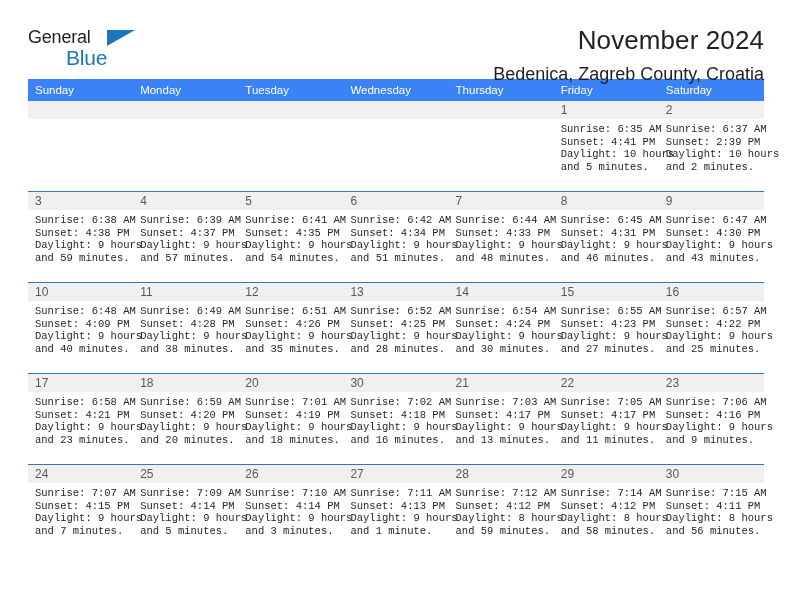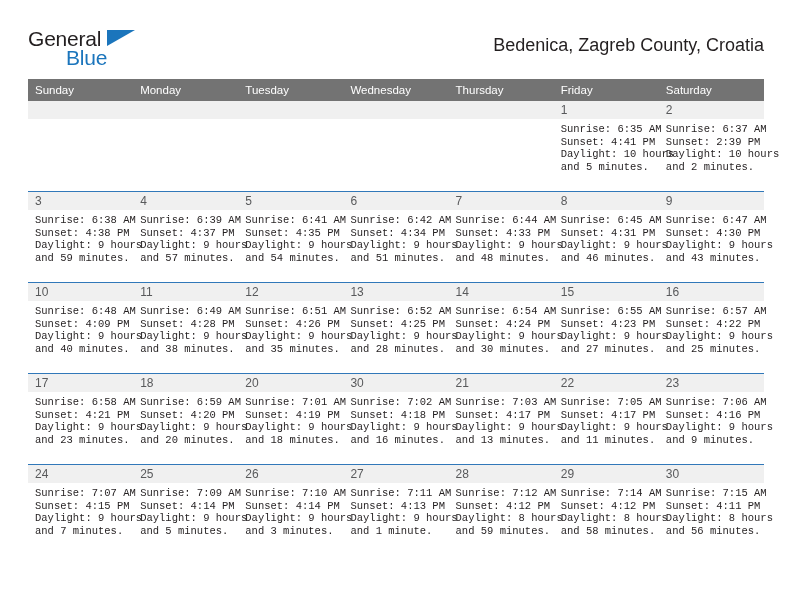--- a/index.html
+++ b/index.html
@@ -31,21 +31,21 @@
     padding-top: 26px;
     box-sizing: border-box;
   }
   .brand {
     position: relative;
     width: 120px;
     height: 48px;
     flex: none;
   }
   .brand-general {
-    font-size: 21px;
+    font-size: 18px;
     letter-spacing: -0.2px;
     color: #231f20;
     line-height: 1;
     position: absolute;
     top: 2px;
     left: 0;
   }
   .brand-blue {
     font-size: 21px;
     letter-spacing: -0.2px;
@@ -84,21 +84,21 @@
   }
 
   
   .calendar {
     width: 736px;
     border-collapse: collapse;
     table-layout: fixed;
     margin-top: 5px;
   }
   .calendar th {
-    background: #737373;
+    background: #3b82f6;
     color: #ffffff;
     font-size: 11.5px;
     font-weight: normal;
     text-align: left;
     padding: 5px 0 5px 7px;
     height: 20px;
     box-sizing: border-box;
   }
   .calendar td {
     vertical-align: top;
@@ -138,20 +138,21 @@
 
 <div class="page">
 
   <div class="topbar">
     <div class="brand">
       <span class="brand-general">General</span>
       <span class="brand-tri"></span>
       <span class="brand-blue">Blue</span>
     </div>
     <div class="titles">
+      <h1 class="cal-title">November 2024</h1>
       <div class="cal-sub">Bedenica, Zagreb County, Croatia</div>
     </div>
   </div>
 
   <table class="calendar">
     <thead>
       <tr id="weekday-row">
           <th>Sunday</th>
           <th>Monday</th>
           <th>Tuesday</th>

